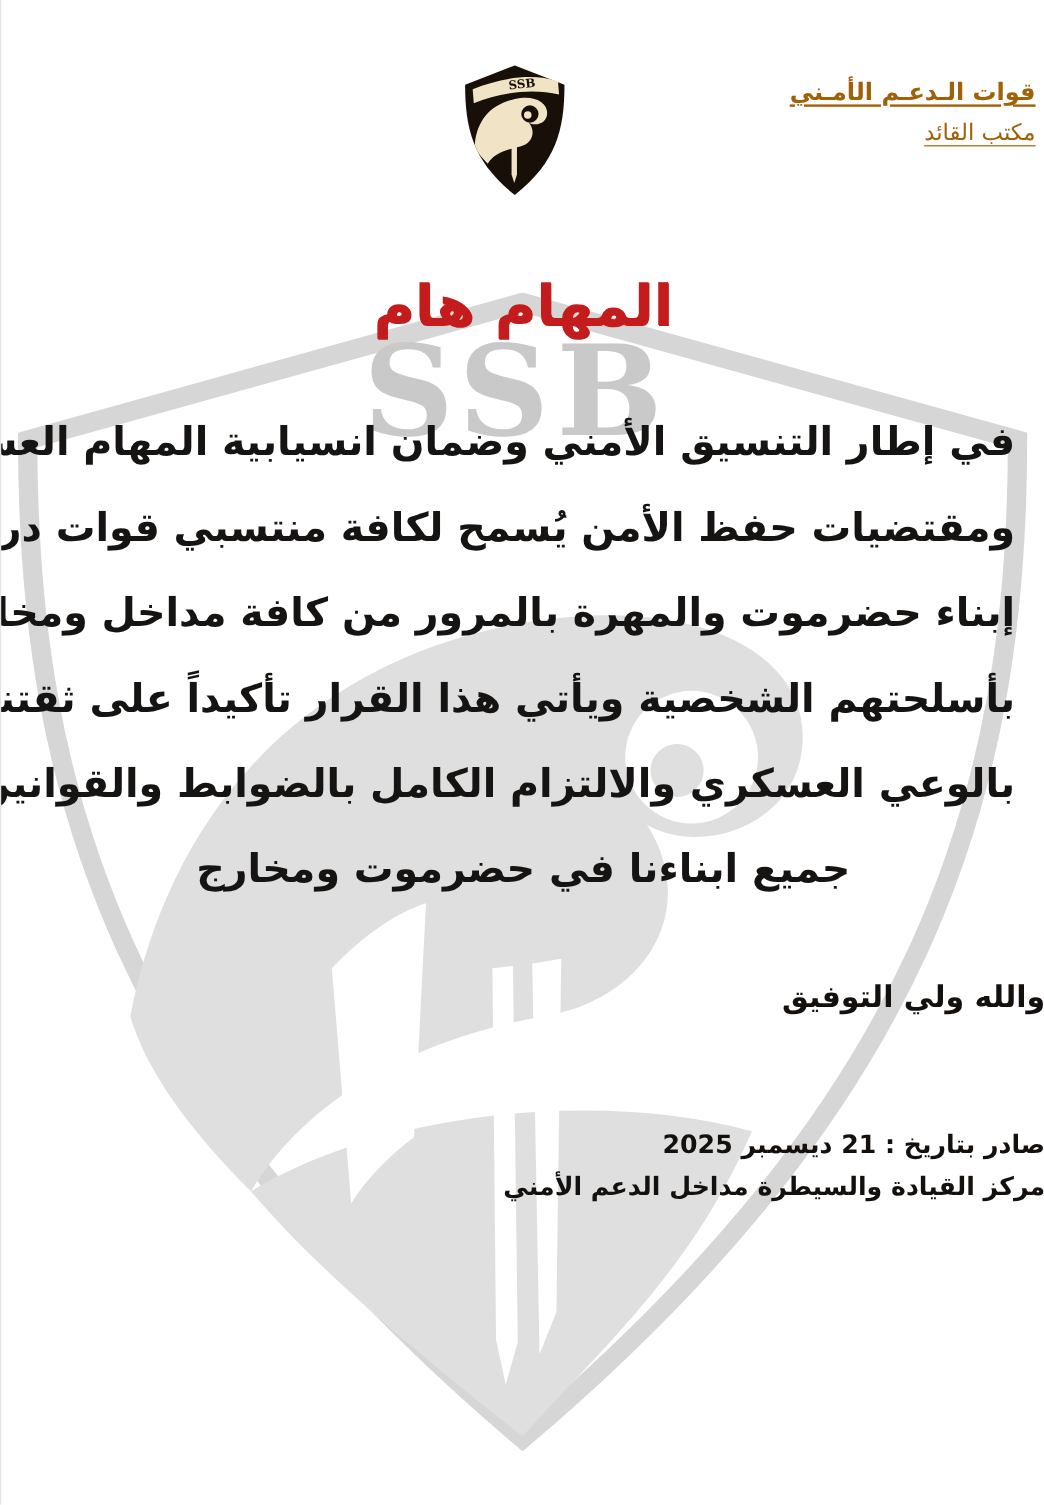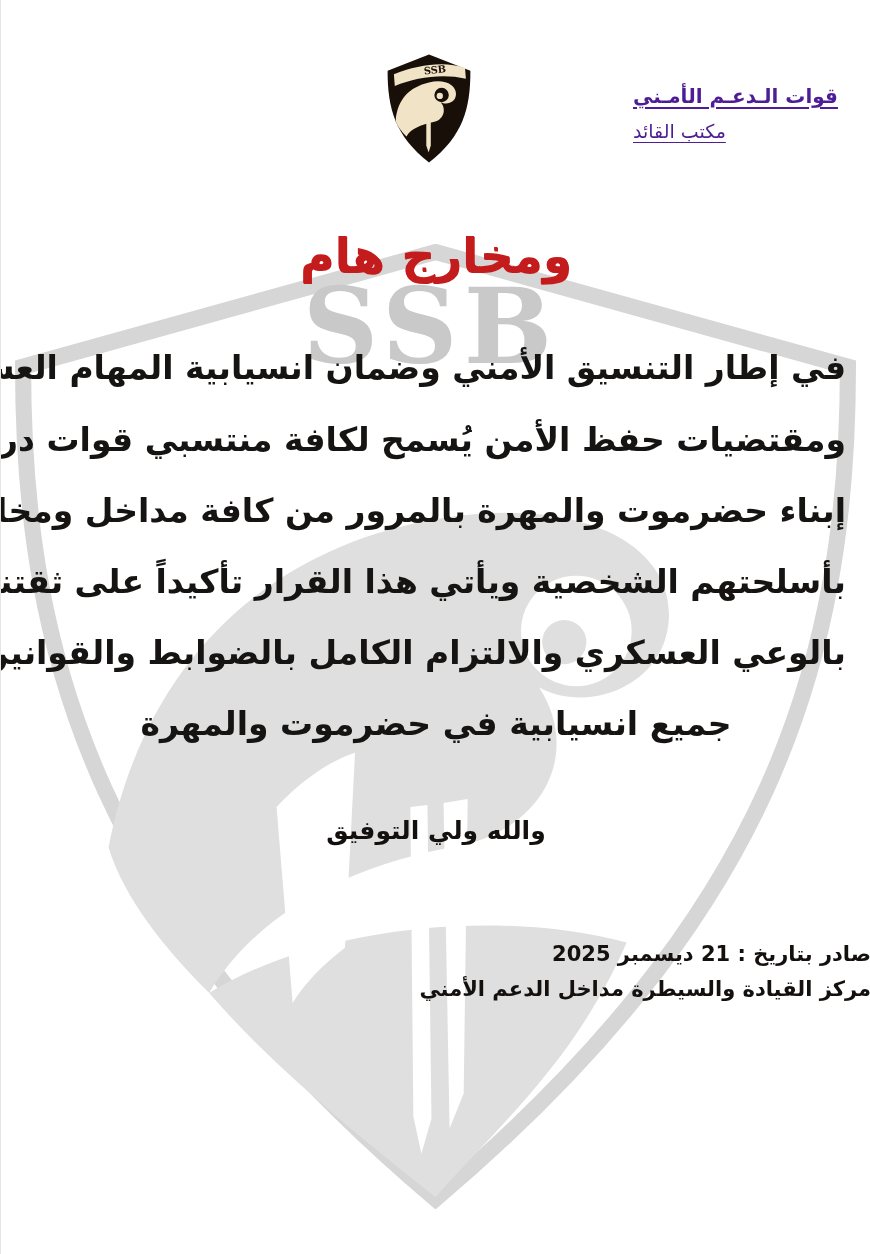--- a/index.html
+++ b/index.html
@@ -24,26 +24,26 @@
   
   .logo {
     position: absolute;
     left: 383px;
     top: 52px;
     width: 90px;
     height: 113px;
   }
   .org-block {
     position: absolute;
-    top: 84px;
+    top: 64px;
     right: 8px;
     width: 230px;
-    text-align: left;
+    text-align: right;
     direction: rtl;
-    color: #4c1d95;
+    color: #a16207;
   }
   .org-line1 {
     font-size: 20px;
     font-weight: bold;
     text-decoration: underline;
     text-underline-offset: 4px;
     margin-bottom: 12px;
     letter-spacing: 0.5px;
   }
   .org-line2 {
@@ -84,21 +84,21 @@
   .bl-1 { top: 412px; }
   .bl-2 { top: 483px; }
   .bl-3 { top: 554px; }
   .bl-4 { top: 625px; }
   .bl-5 { top: 696px; }
   .closing {
     position: absolute;
     top: 816px;
     left: 0;
     right: 0;
-    text-align: center;
+    text-align: right;
     direction: rtl;
     color: #14100e;
     font-size: 25px;
     font-weight: bold;
   }
   
   .footer1, .footer2 {
     position: absolute;
     left: 0;
     right: 0;
@@ -138,27 +138,27 @@
     <circle cx="64" cy="47" r="8" fill="#181008"></circle>
     <circle cx="62" cy="48" r="3.5" fill="#f1e3c6"></circle>
     <path d="M47 60 L52 60 L52 103 L49.5 111 L47 103 Z" fill="#f1e3c6"></path>
   </svg>
 
   <div class="org-block">
     <div class="org-line1">قوات الـدعـم الأمـني</div>
     <div class="org-line2">مكتب القائد</div>
   </div>
 
-  <div class="title">ومخارج هام</div>
+  <div class="title">المهام هام</div>
 
   <div class="body-line bl-0">في إطار التنسيق الأمني وضمان انسيابية المهام العسكرية</div>
   <div class="body-line bl-1">ومقتضيات حفظ الأمن يُسمح لكافة منتسبي قوات درع الوطن من</div>
   <div class="body-line bl-2">إبناء حضرموت والمهرة بالمرور من كافة مداخل ومخارج حضرموت</div>
   <div class="body-line bl-3">بأسلحتهم الشخصية ويأتي هذا القرار تأكيداً على ثقتنا العالية</div>
   <div class="body-line bl-4">بالوعي العسكري والالتزام الكامل بالضوابط والقوانين النافذة من</div>
-  <div class="body-line bl-5">جميع انسيابية في حضرموت والمهرة</div>
+  <div class="body-line bl-5">جميع ابناءنا في حضرموت ومخارج</div>
 
   <div class="closing">والله ولي التوفيق</div>
 
   <div class="footer1">صادر بتاريخ : 21 ديسمبر 2025</div>
   <div class="footer2">مركز القيادة والسيطرة مداخل الدعم الأمني</div>
 
 </div>
 
 </body></html>

